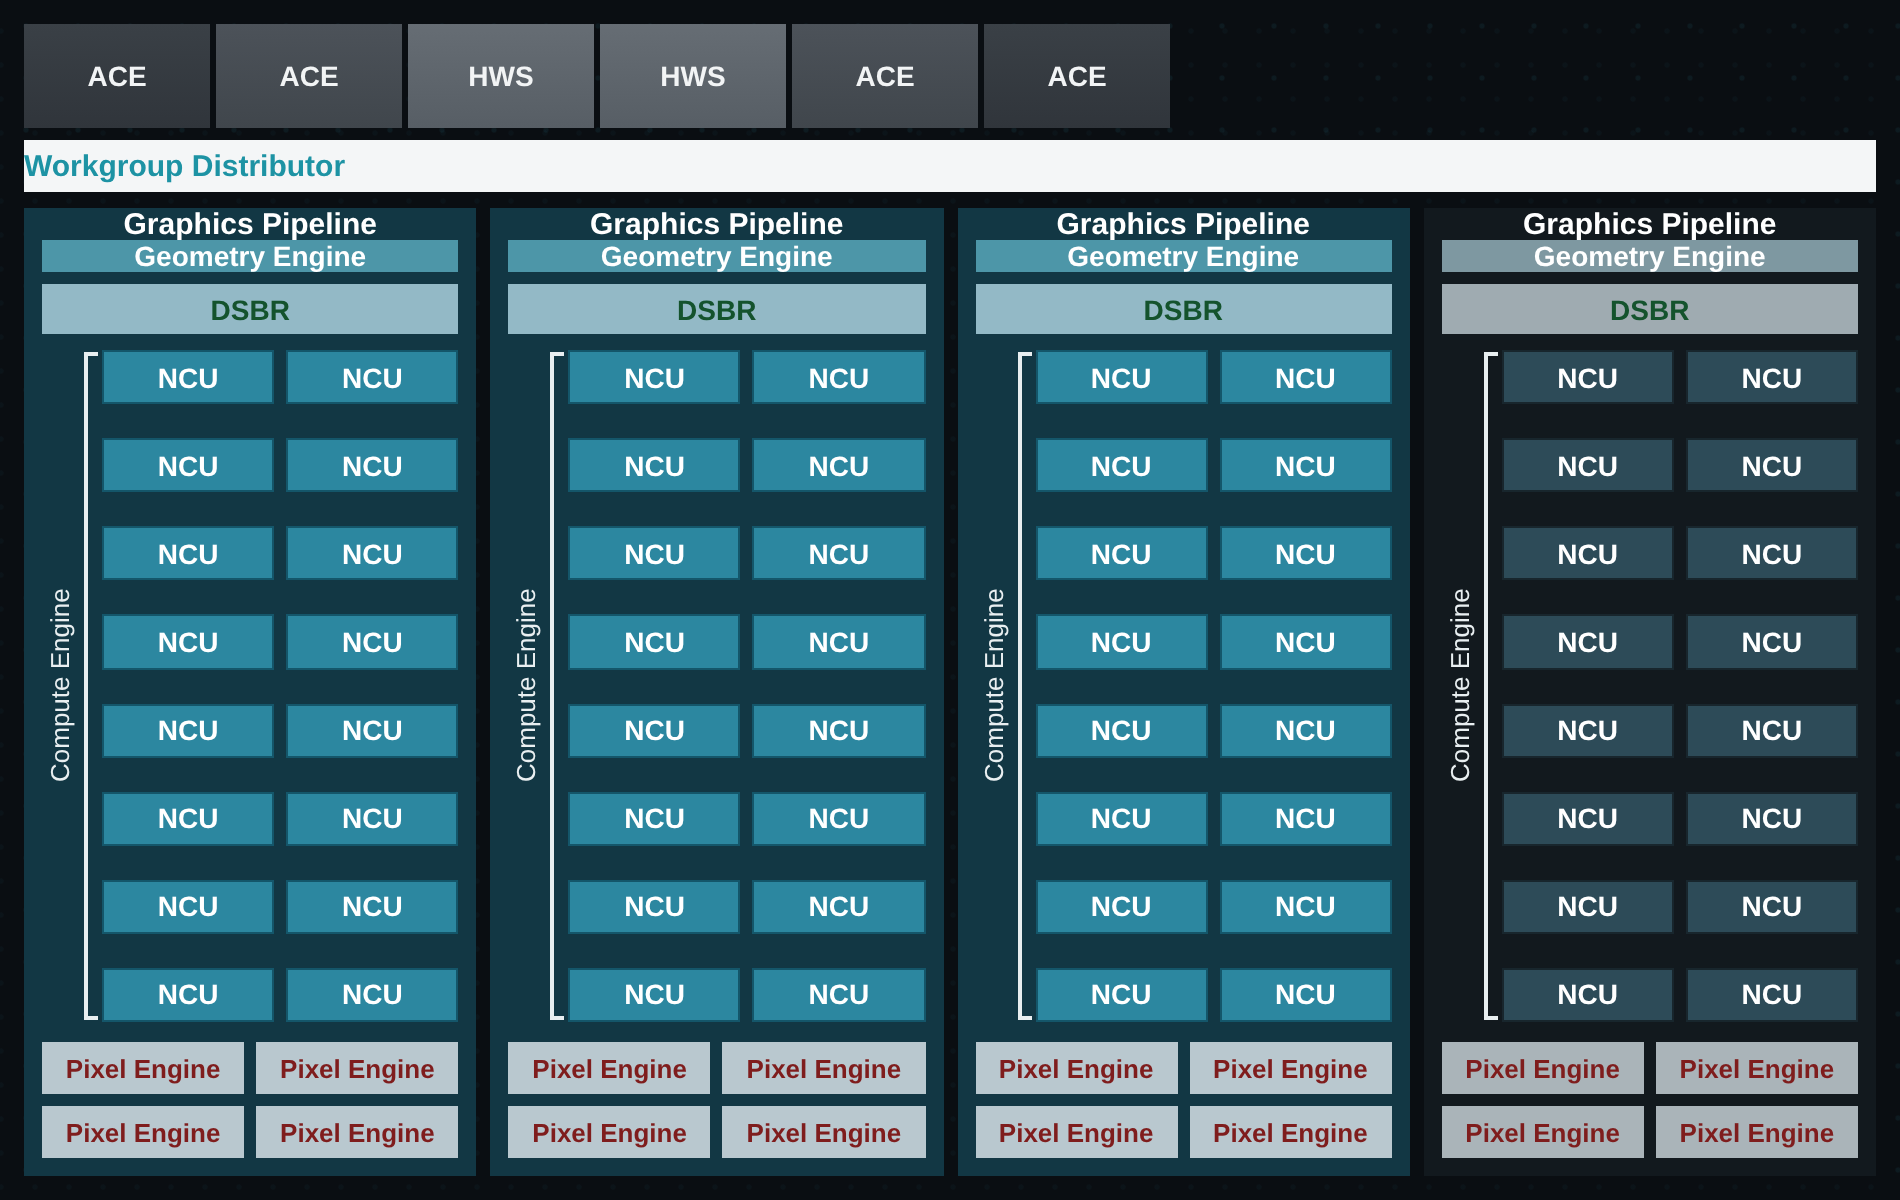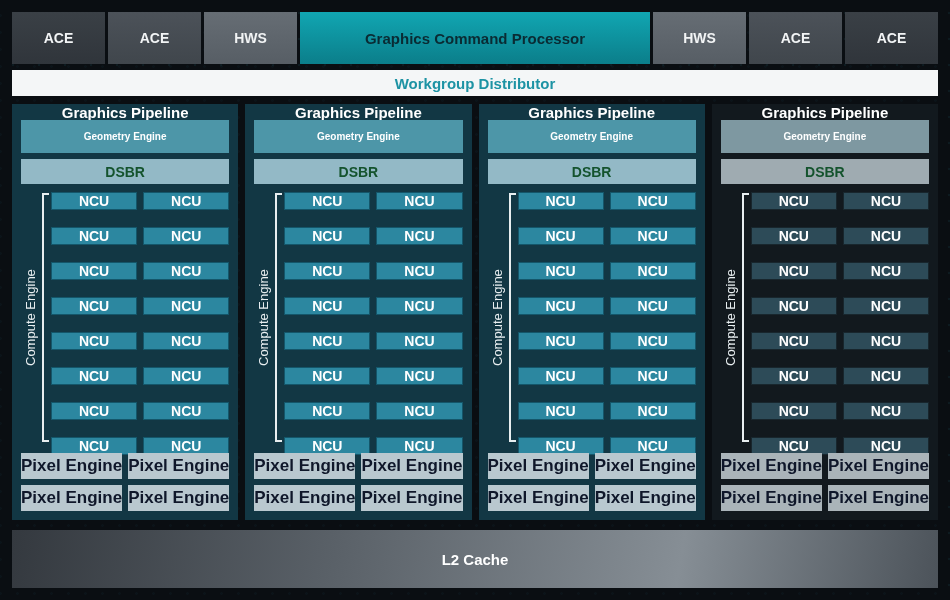--- a/index.html
+++ b/index.html
@@ -40,21 +40,21 @@
   .gcp {
     flex: 1 1 auto;
     background: linear-gradient(180deg, #11a6b2, #0b7e8a);
     color: #0a2b33; font-size: 15px;
   }
 
   
   .wgd {
     margin-top: 6px; height: 26px; flex: 0 0 auto;
     background: #f4f6f7;
-    display: flex; align-items: center; justify-content: center;
+    display: flex; align-items: center; justify-content: flex-start;
     color: #1d93a4; font-weight: bold; font-size: 15px;
   }
 
   
   .pipelines { margin-top: 8px; flex: 1 1 auto; display: flex; gap: 7px; min-height: 0; }
   .pipeline {
     flex: 1 1 0;
     display: flex; flex-direction: column;
     box-sizing: border-box;
     padding: 0 9px 9px 9px;
@@ -62,23 +62,23 @@
   }
   .pipeline.teal  { background: #123744; }
   .pipeline.muted { background: #12191e; }
 
   .pl-title {
     height: 16px; flex: 0 0 auto;
     display: flex; align-items: center; justify-content: center;
     color: #ffffff; font-weight: bold; font-size: 15px;
   }
   .geometry {
-    height: 33px; flex: 0 0 auto; margin-bottom: 6px;
-    display: flex; align-items: center; justify-content: center;
-    color: #ffffff; font-weight: bold; font-size: 10px;
+    height: 16px; flex: 0 0 auto; margin-bottom: 6px;
+    display: flex; align-items: center; justify-content: center;
+    color: #ffffff; font-weight: bold; font-size: 14px;
   }
   .teal  .geometry { background: #4d96a8; }
   .muted .geometry { background: #7e98a1; }
 
   .dsbr {
     height: 25px; flex: 0 0 auto;
     display: flex; align-items: center; justify-content: center;
     color: #14532d; font-weight: bold; font-size: 14px;
   }
   .teal  .dsbr { background: #93b9c6; }
@@ -116,21 +116,21 @@
   .teal  .ncu { background: #2c87a0; border: 1px solid #14566a; }
   .muted .ncu { background: #2d4b58; border: 1px solid #18262d; }
 
   .pixel-grid {
     margin-top: 10px; flex: 0 0 auto;
     display: grid; grid-template-columns: 1fr 1fr; gap: 6px;
   }
   .pixel {
     height: 26px;
     display: flex; align-items: center; justify-content: center;
-    font-weight: bold; font-size: 17px; color: #0f172a;
+    font-weight: bold; font-size: 13px; color: #7f1d1d;
   }
   .teal  .pixel { background: #b9c8cf; }
   .muted .pixel { background: #aab4b9; }
 
   
   .l2 {
     margin-top: 10px; height: 58px; flex: 0 0 auto;
     display: flex; align-items: center; justify-content: center;
     color: #ffffff; font-weight: bold; font-size: 15px;
     background: linear-gradient(100deg, #34393f 0%, #5a6168 35%, #868e95 72%, #4c535a 100%);
@@ -138,21 +138,20 @@
 </style>
 </head>
 <body>
 
 <div class="frame">
 
   <div class="top-row" id="top-row">
       <div class="tblock ace-dark">ACE</div>
       <div class="tblock ace-mid">ACE</div>
       <div class="tblock hws">HWS</div>
-      <div class="tblock gcp">Graphics Command Processor</div>
       <div class="tblock hws">HWS</div>
       <div class="tblock ace-mid">ACE</div>
       <div class="tblock ace-dark">ACE</div>
     </div>
 
   <div class="wgd">
     <span>Workgroup Distributor</span>
   </div>
 
   <div class="pipelines" id="pipelines">
@@ -291,17 +290,14 @@
         </div>
         <div class="pixel-grid">
           <div class="pixel">Pixel Engine</div>
           <div class="pixel">Pixel Engine</div>
           <div class="pixel">Pixel Engine</div>
           <div class="pixel">Pixel Engine</div>
         </div>
       </div>
     </div>
 
-  <div class="l2">
-    <span>L2 Cache</span>
-  </div>
 
 </div>
 
 </body></html>

